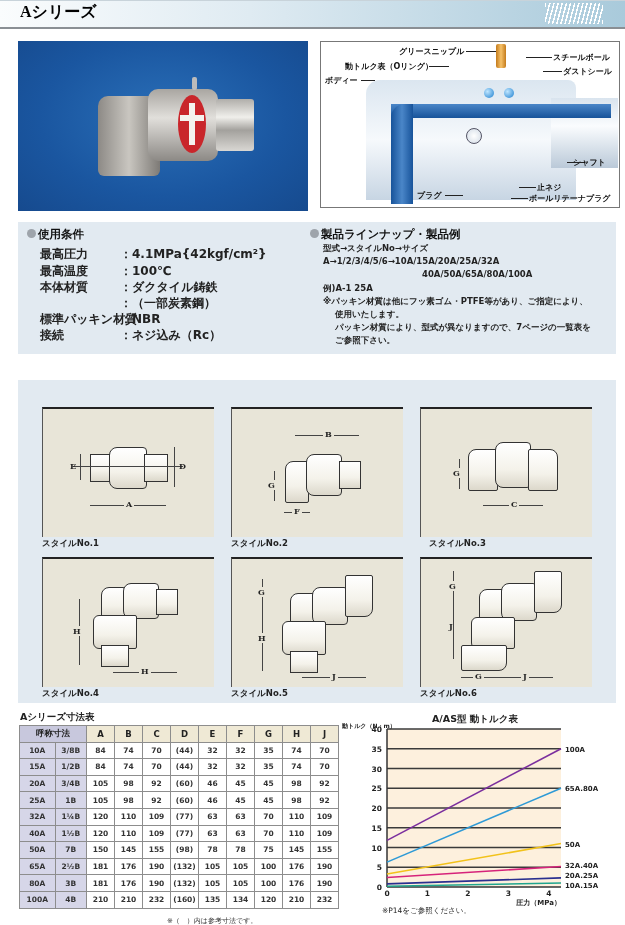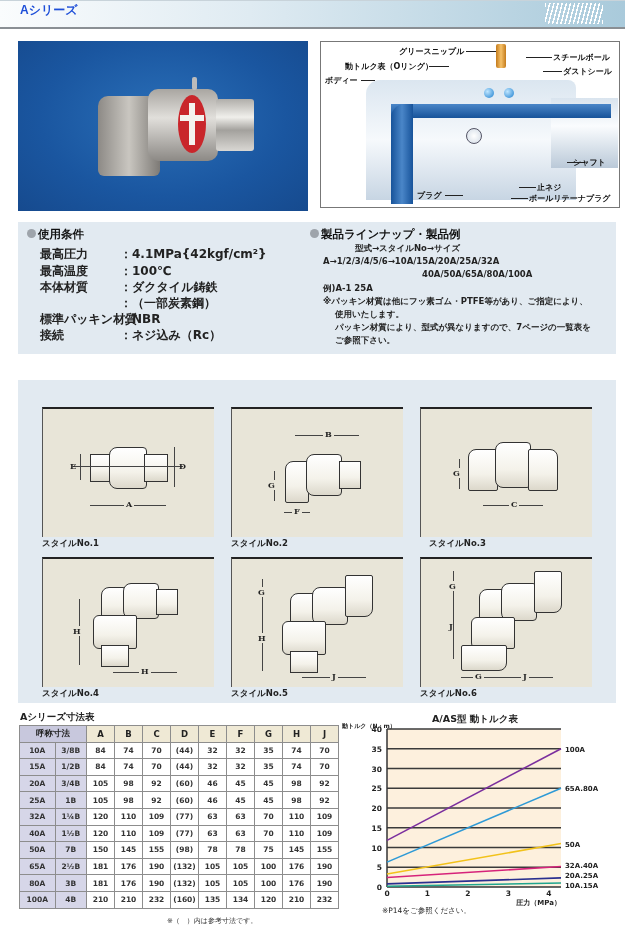--- a/index.html
+++ b/index.html
@@ -1,21 +1,21 @@
 <!DOCTYPE html>
 <html><head>
 <meta charset="utf-8">
 <style>
   html,body{margin:0;padding:0;}
   body{width:625px;height:925px;background:#fff;position:relative;overflow:hidden;font-family:"DejaVu Sans",sans-serif;color:#1a1a1a;}
   .abs{position:absolute;}
   
   .hdr{left:0;top:0;width:625px;height:26px;background:linear-gradient(90deg,#fafcfd 0%,#dfebf2 40%,#a9cadb 100%);border-top:1px solid #c8d3da;}
   .hdr-line{left:0;top:27px;width:625px;height:2px;background:#8a8f94;}
-  .hdr-title{left:20px;top:2px;font-size:12px;font-weight:bold;color:#1d4ed8;font-family:Liberation Sans, sans-serif;letter-spacing:0px;}
+  .hdr-title{left:20px;top:2px;font-size:16px;font-weight:bold;color:#000000;font-family:Liberation Serif, serif;letter-spacing:0px;}
   .hdr-hatch{left:545px;top:3px;width:58px;height:21px;background:repeating-linear-gradient(105deg,#fff 0 1.5px,transparent 1.5px 4px);}
   
   .photo{left:18px;top:41px;width:290px;height:170px;background:radial-gradient(ellipse at 50% 45%,#2a6fb8 0%,#1a56a0 60%,#164a8e 100%);}
   .fit-elbow{position:absolute;left:80px;top:55px;width:62px;height:80px;background:linear-gradient(90deg,#8d8a86,#c9c6c0 50%,#7d7a76);border-radius:10px 8px 6px 6px;}
   .fit-body{position:absolute;left:130px;top:48px;width:70px;height:72px;background:linear-gradient(180deg,#a9a6a1,#e1dfdb 40%,#8c8985);border-radius:10px;}
   .fit-shaft{position:absolute;left:198px;top:58px;width:38px;height:52px;background:linear-gradient(180deg,#b0aeaa,#f0efeb 35%,#a3a19d 60%,#d9d7d3);border-radius:3px;}
   .fit-label{position:absolute;left:160px;top:54px;width:28px;height:58px;border-radius:50%;background:#c9262b;}
   .fit-cross-v{position:absolute;left:171px;top:62px;width:6px;height:42px;background:#f4f2ee;}
   .fit-cross-h{position:absolute;left:162px;top:74px;width:24px;height:6px;background:#f4f2ee;}
   .fit-nipple{position:absolute;left:174px;top:36px;width:5px;height:13px;background:#bbb;border-radius:2px;}
@@ -107,21 +107,21 @@
 <div class="abs info">
   <div class="abs sec-title" style="left:9px;top:5px;"><span class="dot"></span><span>使用条件</span></div>
   <div class="spec-row" style="left:22px;top:24px;"><span class="spec-k">最高圧力</span><span>：4.1MPa{42kgf/cm²}</span></div>
   <div class="spec-row" style="left:22px;top:41px;"><span class="spec-k">最高温度</span><span>：100℃</span></div>
   <div class="spec-row" style="left:22px;top:57px;"><span class="spec-k">本体材質</span><span>：ダクタイル鋳鉄</span></div>
   <div class="spec-row" style="left:22px;top:73px;"><span class="spec-k"></span><span>：（一部炭素鋼）</span></div>
   <div class="spec-row" style="left:22px;top:89px;"><span class="spec-k">標準パッキン材質</span><span>：NBR</span></div>
   <div class="spec-row" style="left:22px;top:105px;"><span class="spec-k">接続</span><span>：ネジ込み（Rc）</span></div>
 
   <div class="abs sec-title" style="left:292px;top:5px;"><span class="dot"></span><span>製品ラインナップ・製品例</span></div>
-  <div class="lineup" style="left:305px;top:20px;margin-left:32px;">型式→スタイルNo→サイズ</div>
+  <div class="lineup" style="left:305px;top:20px;">型式→スタイルNo→サイズ</div>
   <div class="lineup" style="left:305px;top:33px;">A→1/2/3/4/5/6→10A/15A/20A/25A/32A</div>
   <div class="lineup" style="left:404px;top:46px;">40A/50A/65A/80A/100A</div>
   <div class="lineup" style="left:305px;top:60px;">例)A-1 25A</div>
   <div class="lineup" style="left:305px;top:73px;">※パッキン材質は他にフッ素ゴム・PTFE等があり、ご指定により、</div>
   <div class="lineup" style="left:317px;top:86px;">使用いたします。</div>
   <div class="lineup" style="left:317px;top:99px;">パッキン材質により、型式が異なりますので、7ページの一覧表を</div>
   <div class="lineup" style="left:317px;top:112px;">ご参照下さい。</div>
 </div>
 
 <div class="abs styles">

